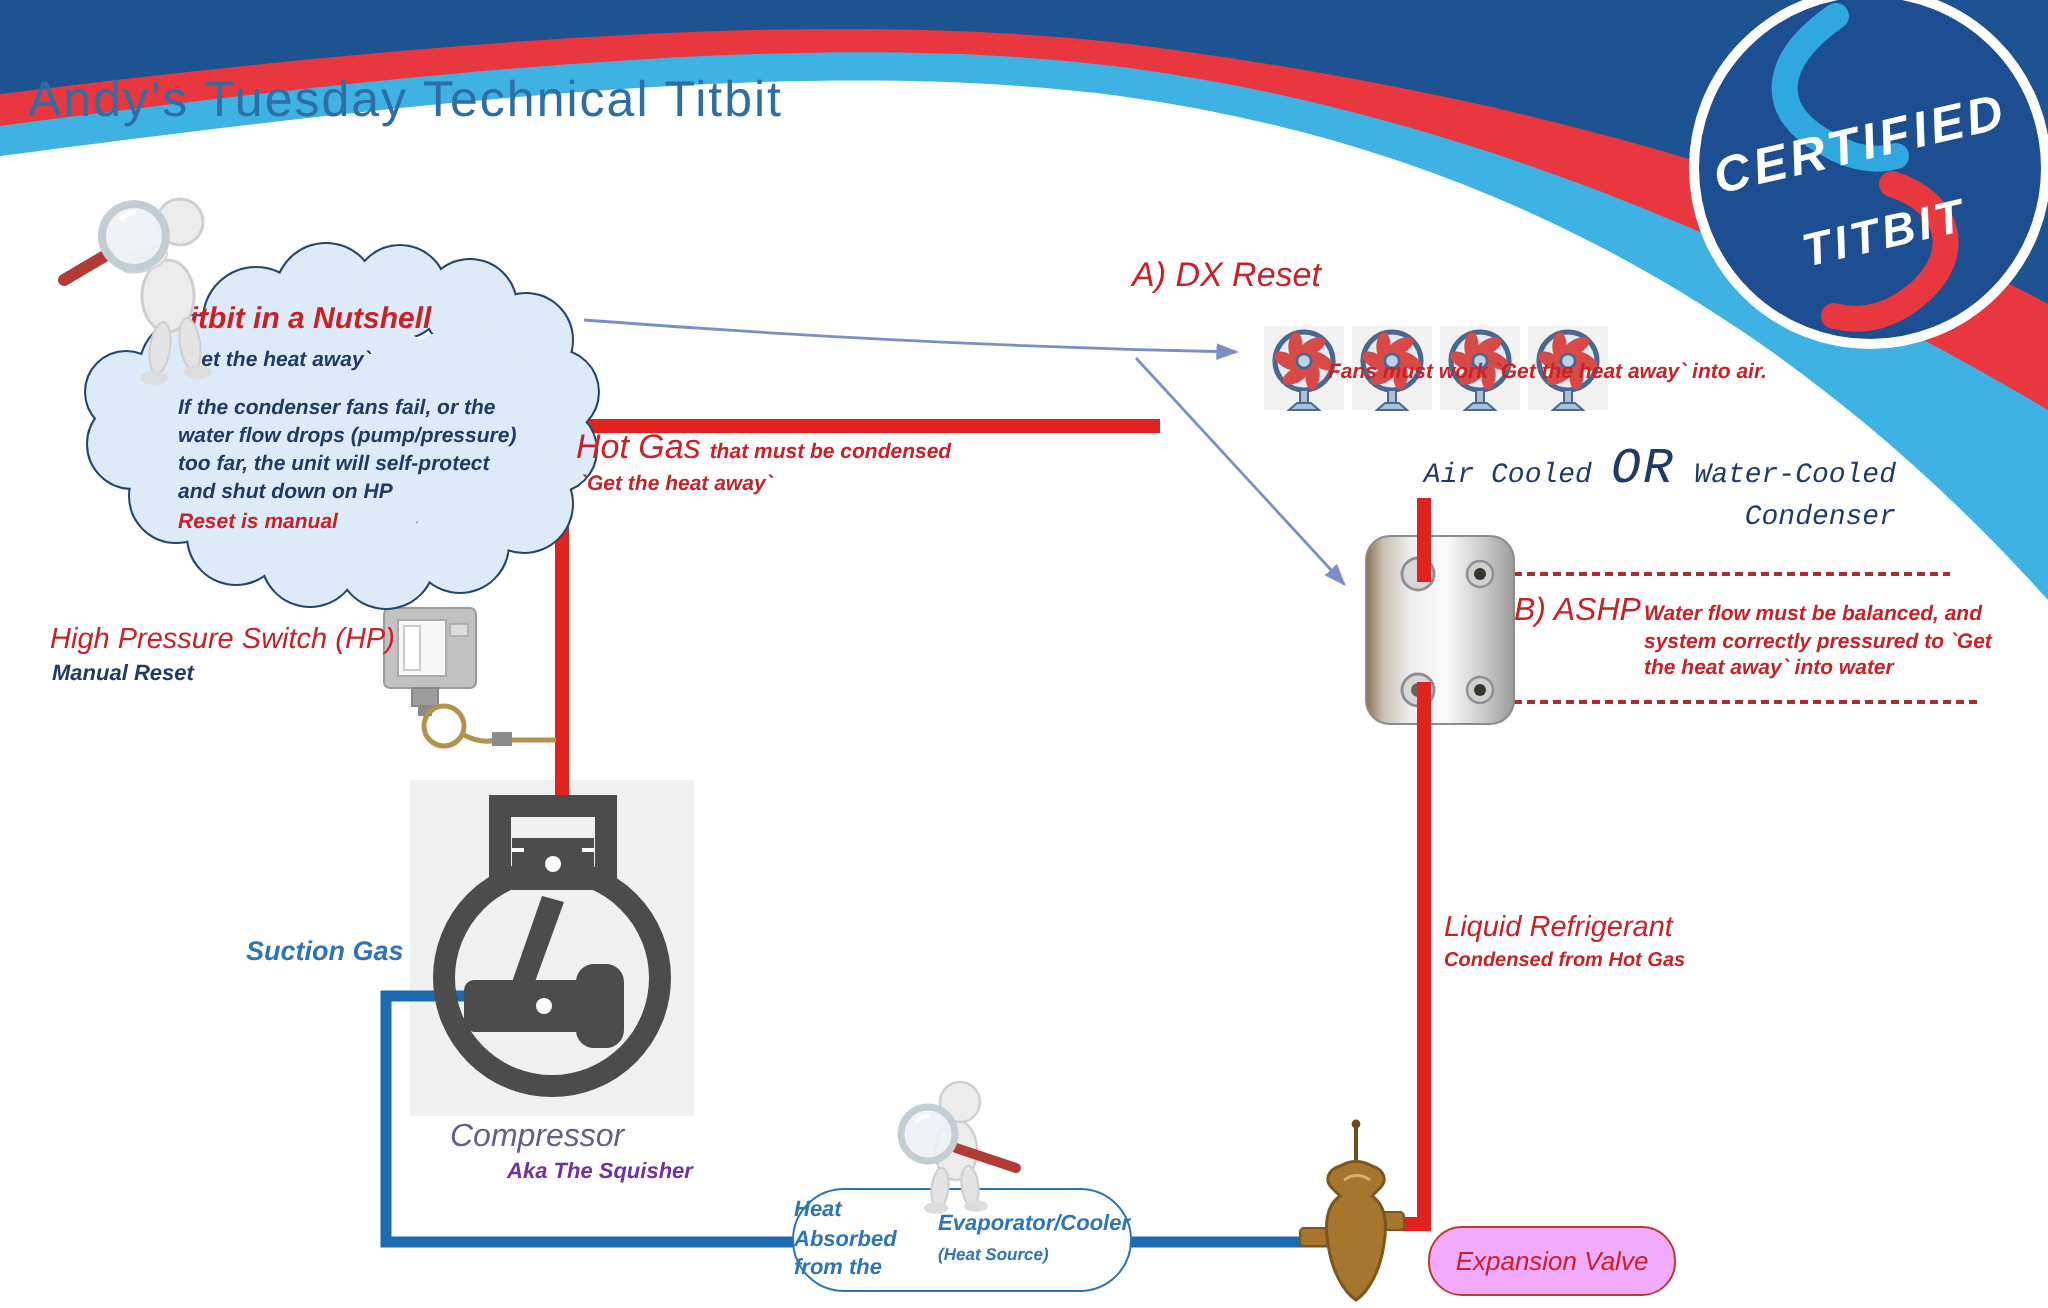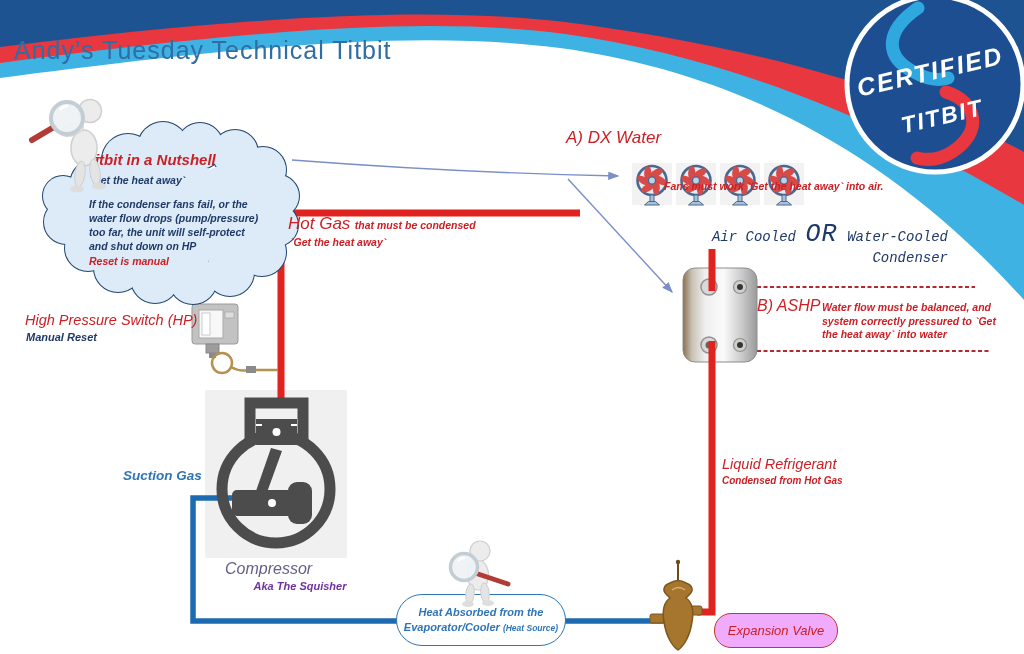--- a/index.html
+++ b/index.html
@@ -32,21 +32,21 @@
   .ashp-label{left:757px;top:297px;font-size:16px;}
   .ashp-note{left:822px;top:301px;width:178px;font-size:10.5px;font-weight:700;line-height:1.3;}
   .hp-label{left:25px;top:312px;font-size:14.5px;}
   .hp-note{left:26px;top:331px;font-size:11px;font-weight:700;}
   .comp-label{left:225px;top:560px;width:150px;text-align:left;font-size:16px;color:#635f86;}
   .comp-note{left:225px;top:580px;width:150px;text-align:center;font-size:11px;font-weight:700;}
   .suction{left:123px;top:468px;font-size:13.5px;font-weight:700;}
   .liquid-label{left:722px;top:456px;font-size:14.5px;}
   .liquid-note{left:722px;top:475px;font-size:10px;font-weight:700;}
   .evap-oval{left:396px;top:594px;width:168px;height:50px;border:1.6px solid #2e75b6;
-             border-radius:26px;background:#ffffff;display:flex;flex-direction:column;
+             border-radius:26px;background:#ffffff;display:flex;flex-direction:row;
              justify-content:center;align-items:center;font-size:11px;font-weight:700;line-height:1.35;}
   .evap-oval .tiny{font-size:8.5px;}
   .valve-oval{left:714px;top:613px;width:122px;height:33px;border:1.6px solid #c0392b;
               border-radius:17px;background:#f0abfc;display:flex;justify-content:center;
               align-items:center;font-size:13px;}
 </style>
 </head>
 <body>
 
 <div class="stage">
@@ -228,21 +228,21 @@
     </g>
   </svg>
 
   <div class="txt page-title">Andy’s Tuesday Technical Titbit</div>
 
   <div class="txt it red cloud-heading">Titbit in a Nutshell</div>
   <div class="txt it navy cloud-quote">`Get the heat away`</div>
   <div class="txt it navy cloud-body">If the condenser fans fail, or the water flow drops (pump/pressure) too far, the unit will self-protect and shut down on HP</div>
   <div class="txt it red cloud-footer">Reset is manual</div>
 
-  <div class="txt it red dx-label">A) DX Water</div>
+  <div class="txt it red dx-label">A) DX Reset</div>
   <div class="txt it red dx-note">Fans must work `Get the heat away` into air.</div>
 
   <div class="txt it navy cond-caption">
     <span class="s">Air Cooled</span>
     <span class="b">OR</span>
     <span class="s">Water-Cooled Condenser</span>
   </div>
 
   <div class="txt it red ashp-label">B) ASHP</div>
   <div class="txt it red hotgas">

